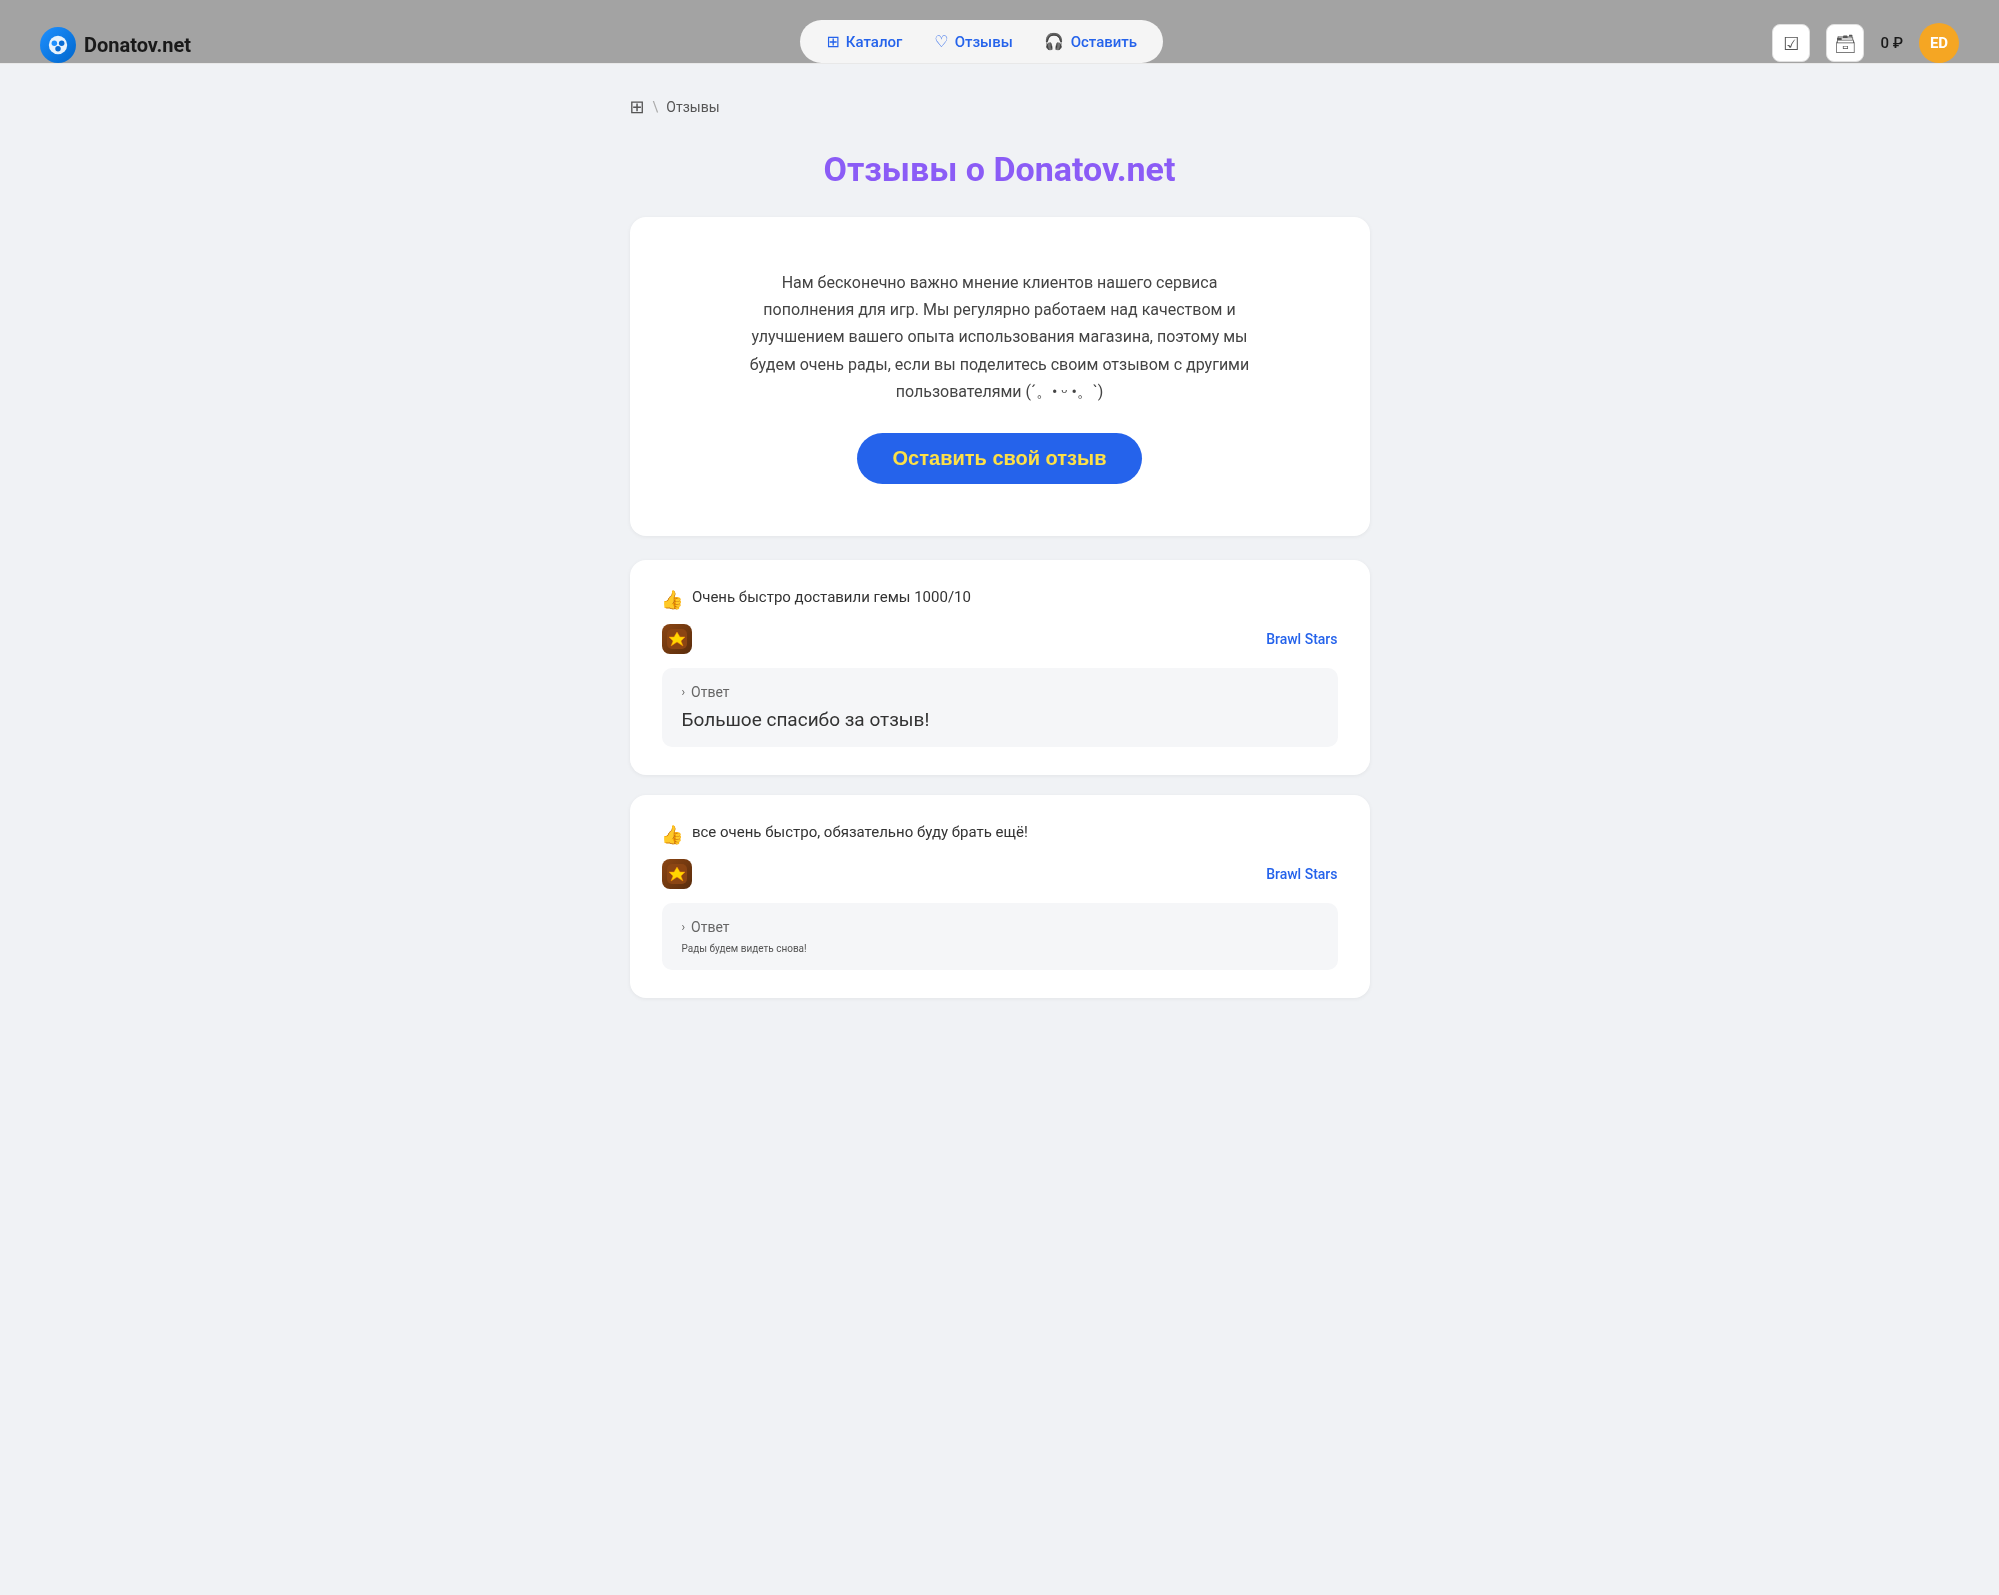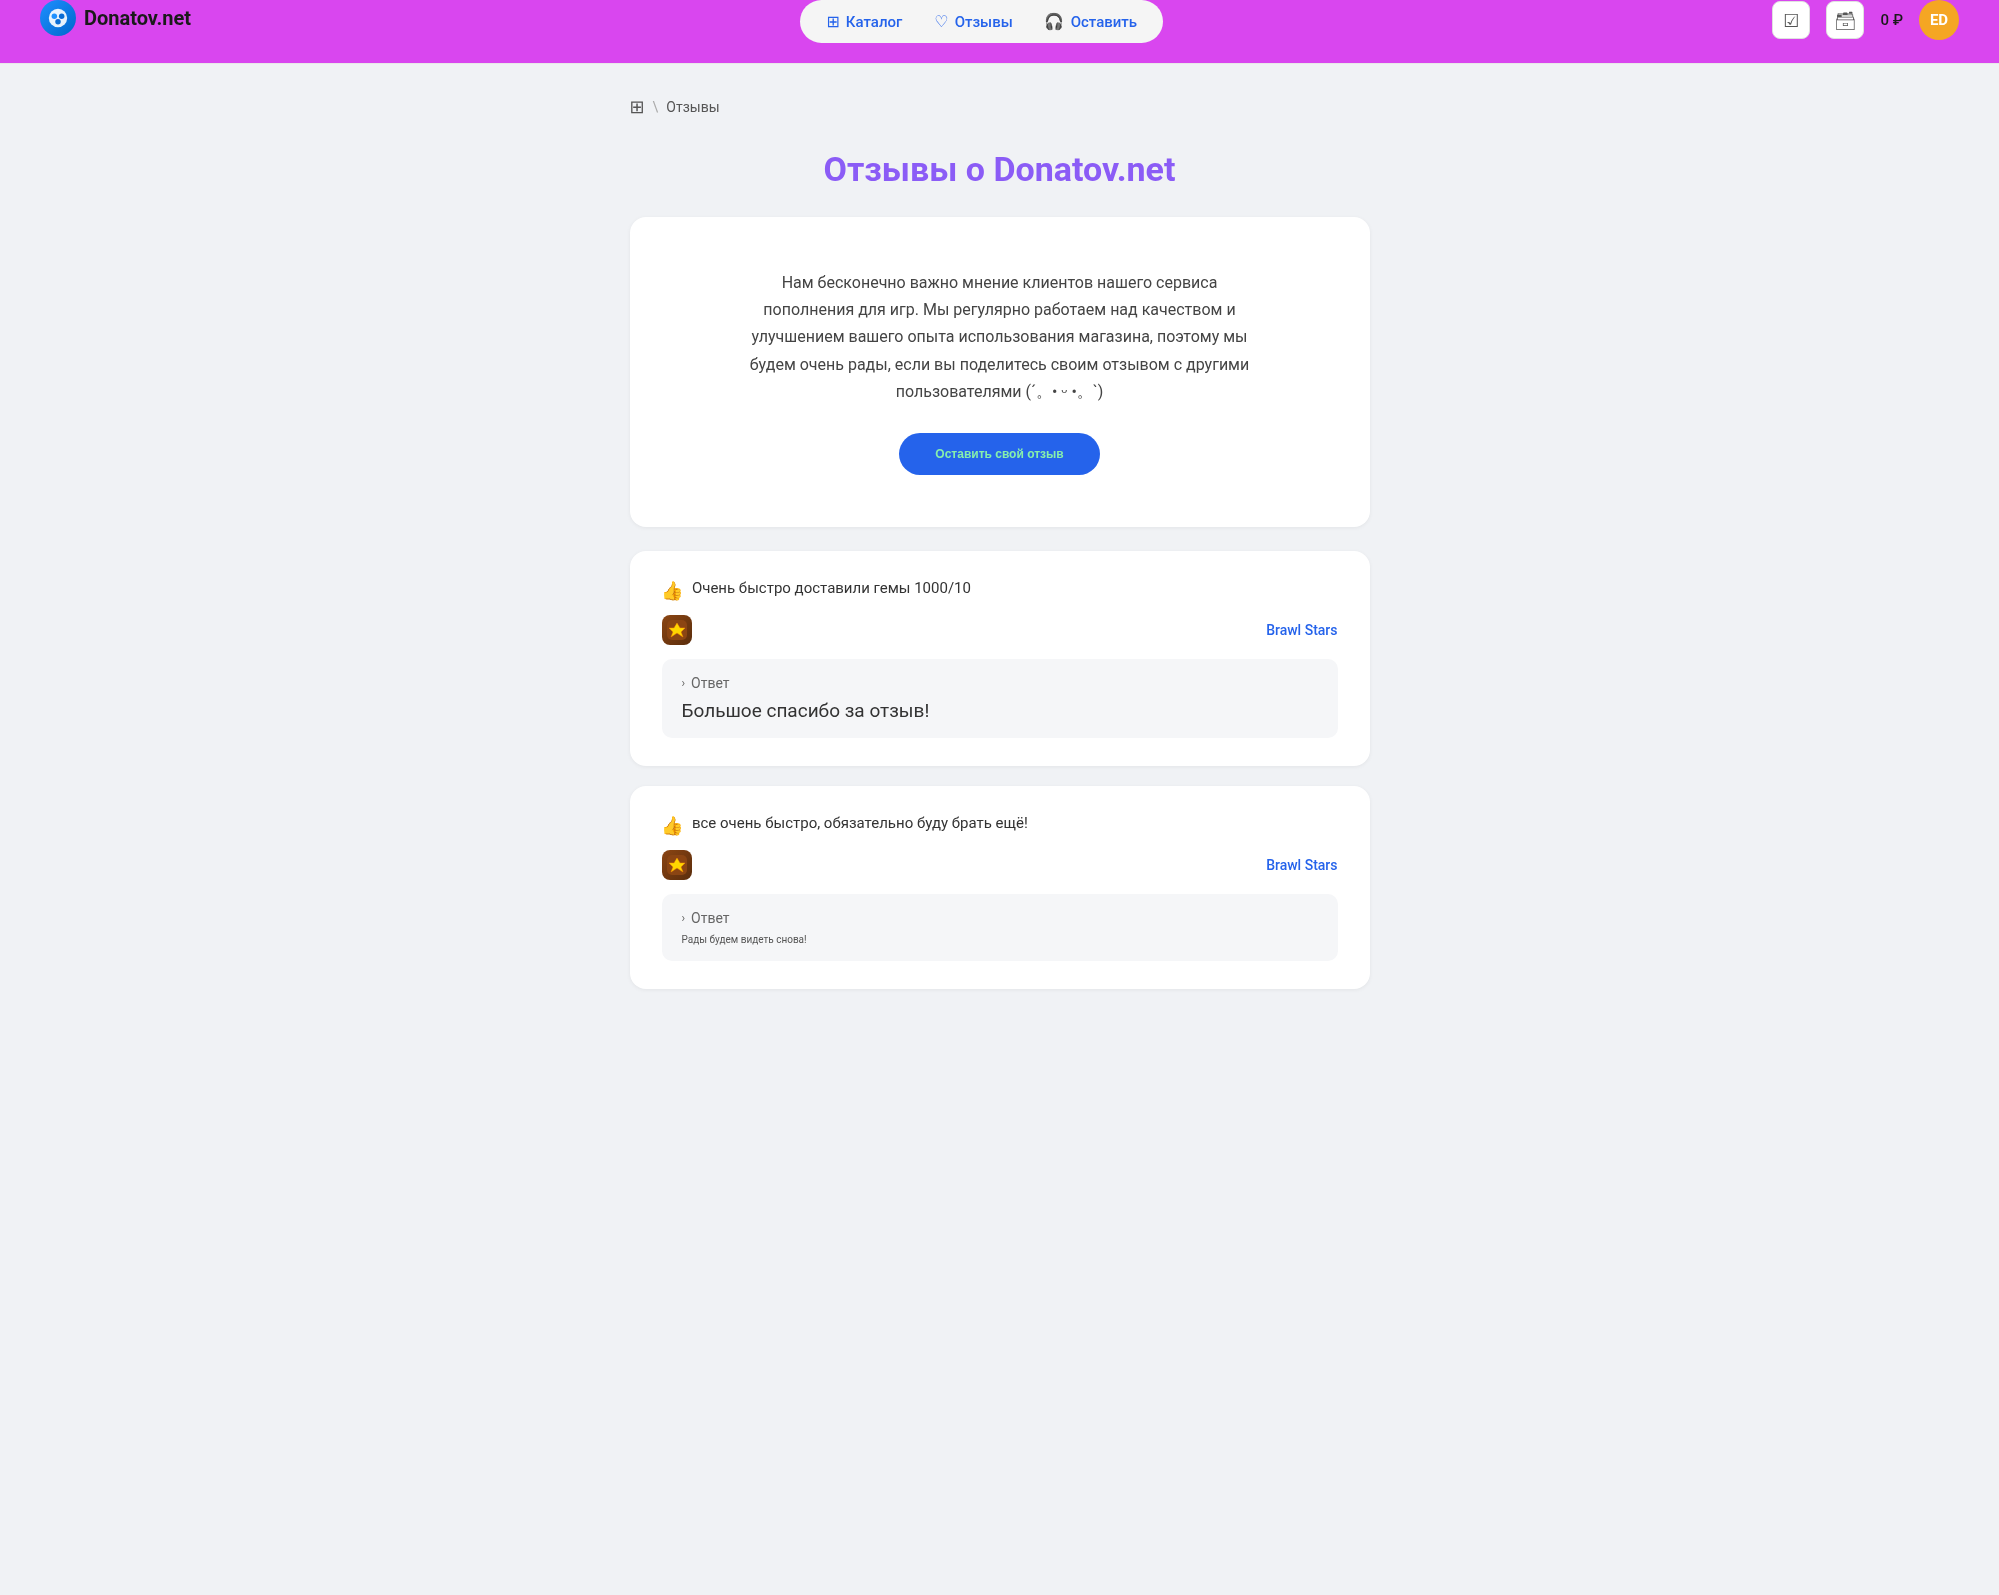--- a/index.html
+++ b/index.html
@@ -5,23 +5,23 @@
     * { box-sizing: border-box; margin: 0; padding: 0; }
     body {
       font-family: -apple-system, BlinkMacSystemFont, 'Segoe UI', Roboto, sans-serif;
       background: #f0f2f5;
       color: #1a1a1a;
       min-height: 1595px;
     }
 
     
     .header {
-      background: #d946ef;
-      display: flex;
-      align-items: flex-start;
+      background: #a3a3a3;
+      display: flex;
+      align-items: flex-end;
       justify-content: space-between;
       padding: 0 40px;
       height: 64px;
       border-bottom: 1px solid #e8e8e8;
       position: sticky;
       top: 0;
       z-index: 100;
     }
     .logo {
       display: flex;
@@ -144,25 +144,25 @@
       font-size: 16px;
       line-height: 1.7;
       color: #444;
       margin-bottom: 28px;
       max-width: 520px;
       margin-left: auto;
       margin-right: auto;
     }
     .leave-review-btn {
       background: #2563eb;
-      color: #86efac;
+      color: #fde047;
       border: none;
       border-radius: 28px;
       padding: 14px 36px;
-      font-size: 12px;
+      font-size: 20px;
       font-weight: 600;
       cursor: pointer;
       transition: background 0.15s;
     }
 
     
     .review-card {
       background: #fff;
       border-radius: 16px;
       padding: 28px 32px;

